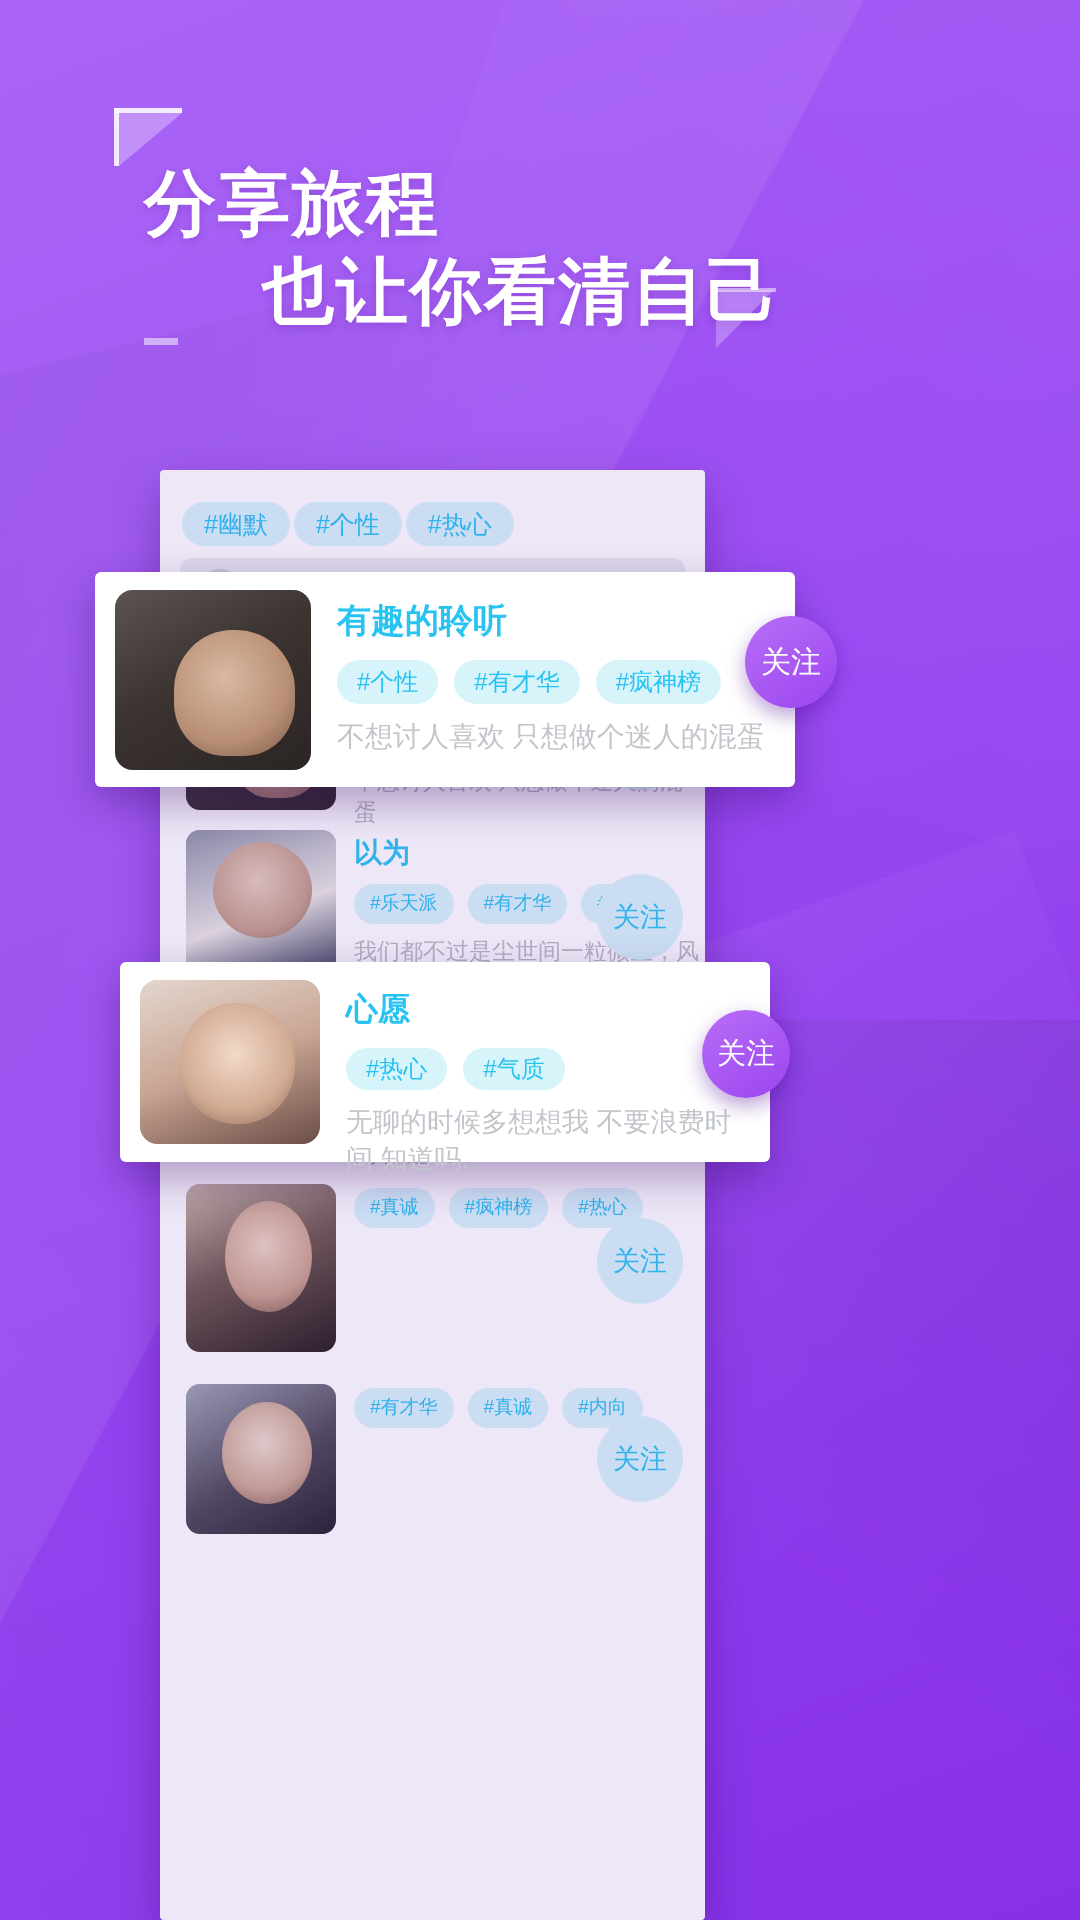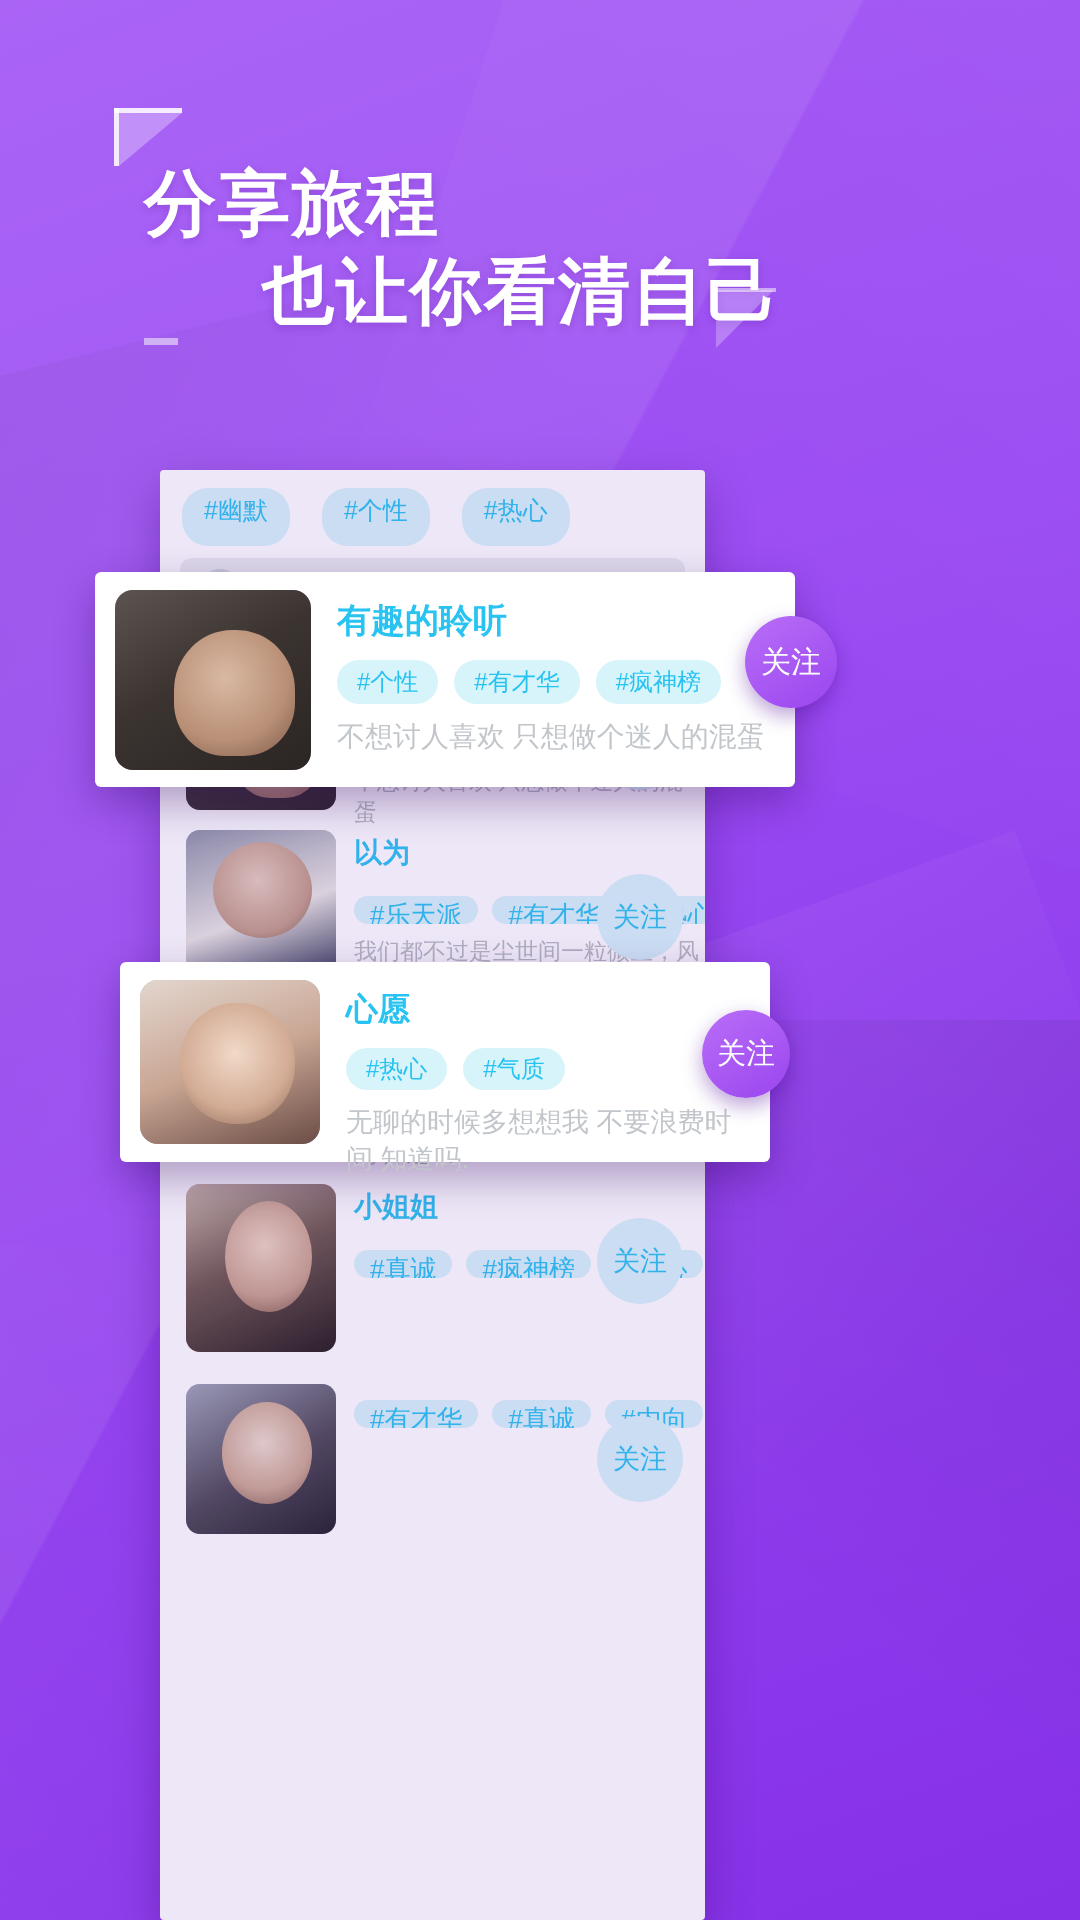--- a/index.html
+++ b/index.html
@@ -46,34 +46,34 @@
     text-shadow:0 3px 10px rgba(70,0,130,.20);white-space:nowrap;}
   .hl1{left:144px;top:104px;font-size:72px;}
   .hl2{left:262px;top:192px;font-size:72px;}
 
   
   #phone{position:absolute;left:160px;top:470px;width:545px;height:1450px;
      background:#ffffff;border-radius:4px;overflow:hidden;
      box-shadow:0 18px 46px rgba(52,0,105,.34);}
   #phone .dim{position:absolute;inset:0;background:rgba(118,58,190,.12);pointer-events:none;z-index:30;}
 
-  .tagbar{position:absolute;left:0;top:18px;width:545px;height:58px;display:flex;gap:32px;padding-left:22px;box-sizing:border-box;}
+  .tagbar{position:absolute;left:0;top:18px;width:545px;height:58px;display:flex;gap:4px;padding-left:22px;box-sizing:border-box;align-items:flex-end;}
   .pill{background:#d7f4fb;color:#29c3f2;border-radius:26px;
       font-size:25px;line-height:44px;padding:0 22px;white-space:nowrap;}
   .searchbar{position:absolute;left:20px;top:88px;width:505px;height:62px;
       background:#eceef1;border-radius:12px;display:flex;align-items:center;padding:0 20px;box-sizing:border-box;gap:16px;}
   .search-circle{width:34px;height:34px;border:3px solid #cfd3d8;border-radius:50%;flex:none;}
   .search-ph{color:#b9bdc3;font-size:26px;}
 
   .row{position:absolute;left:0;width:545px;display:flex;padding:14px 0 14px 26px;box-sizing:border-box;gap:18px;}
   .row .av{width:150px;height:150px;border-radius:14px;flex:none;overflow:hidden;background:#cfc9d6;position:relative;}
   .row .info{flex:1;min-width:0;padding-top:4px;}
   .row .nm{color:#29c3f2;font-size:28px;font-weight:600;margin-bottom:12px;}
   .row .tags{display:flex;gap:14px;margin-bottom:12px;overflow:hidden;height:40px;}
-  .row .tags .pill{font-size:26px;line-height:38px;padding:0 16px;margin-top:12px;}
+  .row .tags .pill{font-size:19px;line-height:38px;padding:0 16px;}
   .row .bio{color:#b9bdc3;font-size:23px;line-height:31px;}
   .follow-sm{position:absolute;right:22px;top:58px;width:86px;height:86px;border-radius:50%;
      background:#d7f4fb;color:#29c3f2;font-size:27px;display:flex;align-items:center;justify-content:center;}
 
   
   .fcard{position:absolute;background:#fff;border-radius:6px;display:flex;
      box-shadow:0 16px 40px rgba(46,0,92,.33);z-index:40;}
   .fcard .av{width:auto;border-radius:18px;flex:none;overflow:hidden;background:#b9b2c4;position:relative;}
   .fcard .info{flex:1;min-width:0;}
   .fcard .nm{color:#29c3f2;font-weight:600;}
@@ -202,21 +202,20 @@
       <div class="bio">无聊的时候多想想我 不要浪费时间 知道吗.</div>
     </div>
     <div class="follow-sm">关注</div>
   </div>
 
   <div class="row" style="top:700px;">
     <div class="av" style="height:168px;">
         <div class="ph ph4"></div>
       </div>
     <div class="info">
-      <div class="nm">小姐姐</div>
       <div class="tags">
         <span class="pill">#真诚</span>
         <span class="pill">#疯神榜</span>
         <span class="pill">#热心</span>
       </div>
     </div>
     <div class="follow-sm" style="top:48px;">关注</div>
   </div>
 
   <div class="row" style="top:900px;">

